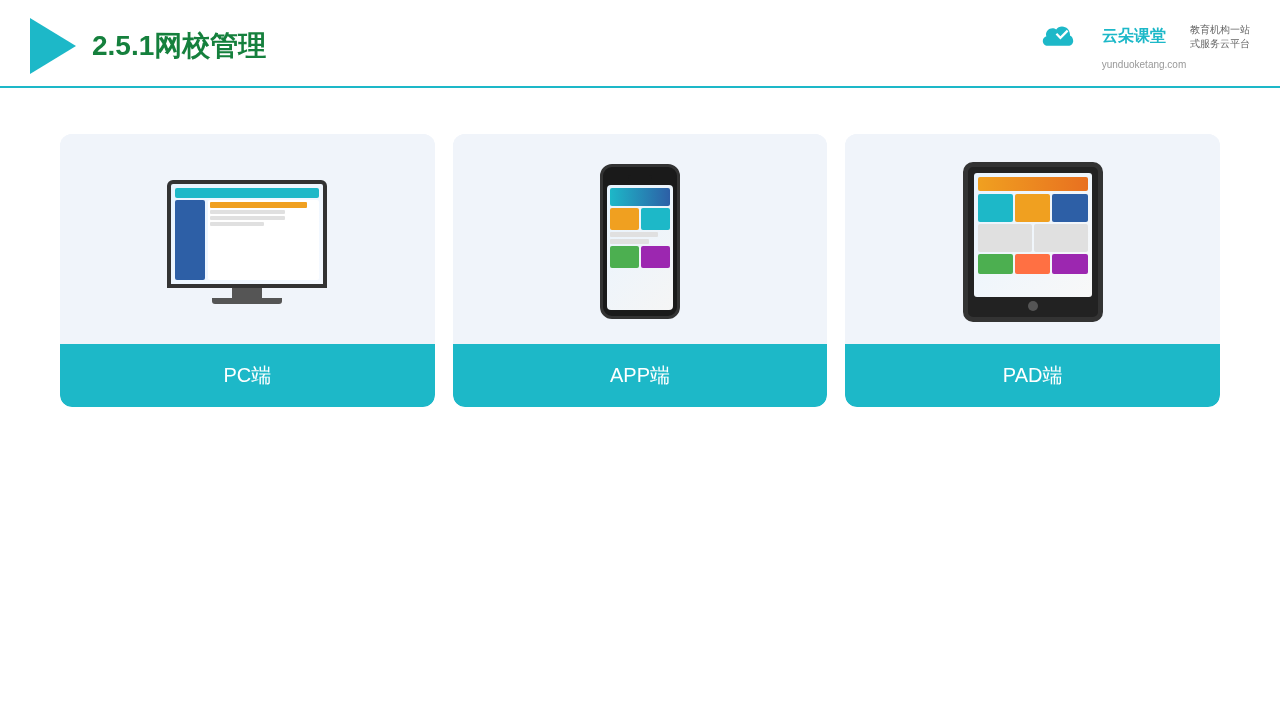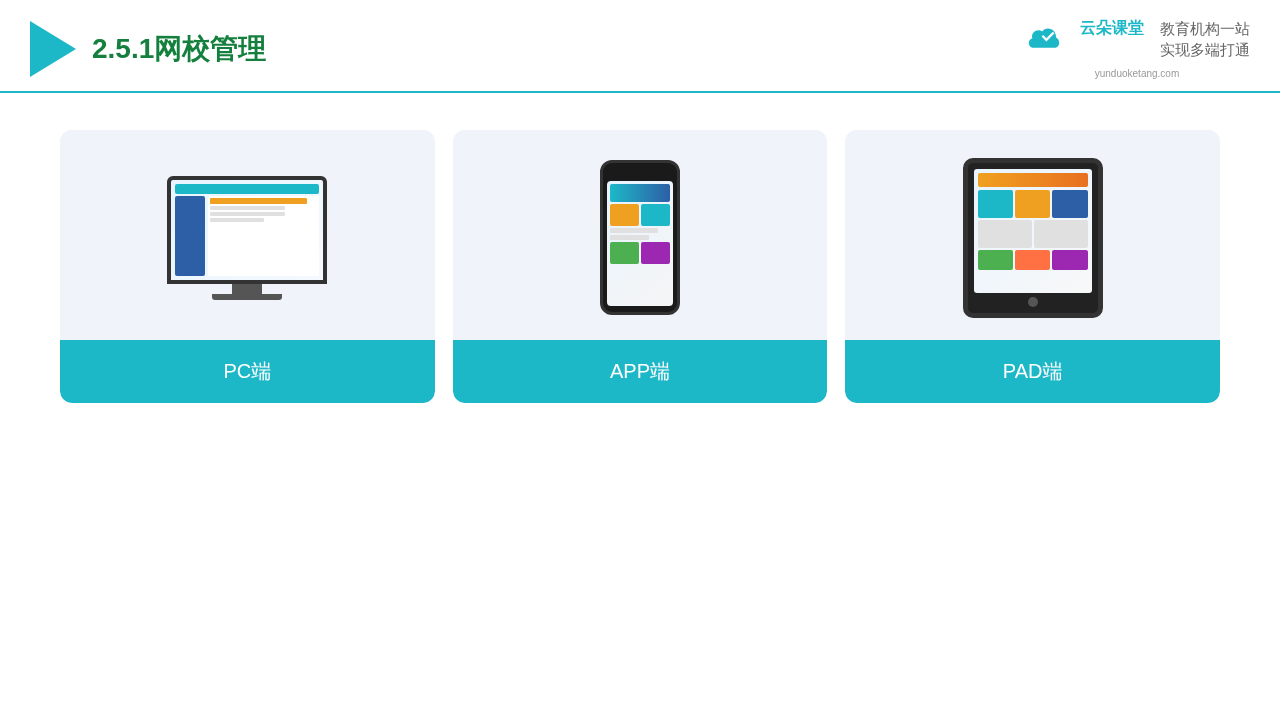--- a/index.html
+++ b/index.html
@@ -37,33 +37,34 @@
       font-weight: 600;
       color: #15803d;
     }
     .header-right {
       display: flex;
       flex-direction: column;
       align-items: center;
     }
     .brand-logo {
       display: flex;
-      gap: 16px;
+      align-items: center;
+      gap: 24px;
     }
     .cloud-icon {
       display: flex;
       align-items: center;
     }
     .brand-name {
       font-size: 16px;
       color: #1db8c8;
       font-weight: bold;
     }
     .brand-sub {
-      font-size: 15px;
+      font-size: 10px;
       color: #666;
       text-align: center;
       line-height: 1.4;
     }
     .brand-url {
       font-size: 10px;
       color: #999;
       margin-top: 8px;
     }
 
@@ -76,21 +77,21 @@
       color: #333;
       line-height: 2;
       margin-bottom: 30px;
     }
 
     
     .cards-container {
       display: flex;
       gap: 18px;
       align-items: flex-start;
-      margin-top: 7px;
+      margin-top: 16px;
     }
 
     .card {
       flex: 1;
       background: #f0f4fa;
       border-radius: 12px;
       overflow: hidden;
       display: flex;
       flex-direction: column;
     }
@@ -323,21 +324,21 @@
     <div class="brand-logo">
       <div class="cloud-icon">
         <svg class="cloud-svg" viewBox="0 0 50 34" fill="none" xmlns="http://www.w3.org/2000/svg">
           <path d="M38 28H12C8.7 28 6 25.3 6 22c0-2.8 1.9-5.2 4.5-5.9C10.2 15.5 10 14.8 10 14c0-4.4 3.6-8 8-8 1.8 0 3.5 0.6 4.8 1.6C24.1 5.4 27 4 30 4c5.5 0 10 4.5 10 10 0 0.4 0 0.8-0.1 1.2C42.3 16.2 44 18.9 44 22c0 3.3-2.7 6-6 6z" fill="#1db8c8"></path>
           <path d="M28 20l-6-6 2-2 4 4 8-8 2 2z" fill="white"></path>
         </svg>
       </div>
       <span class="brand-name">云朵课堂</span>
       <div>
         <div class="brand-sub">教育机构一站</div>
-        <div class="brand-sub">实现多端打通</div>
+        <div class="brand-sub">式服务云平台</div>
       </div>
     </div>
     <div class="brand-url">yunduoketang.com</div>
   </div>
 </div>
 
 <div class="main">
 
   <div class="cards-container">
 

